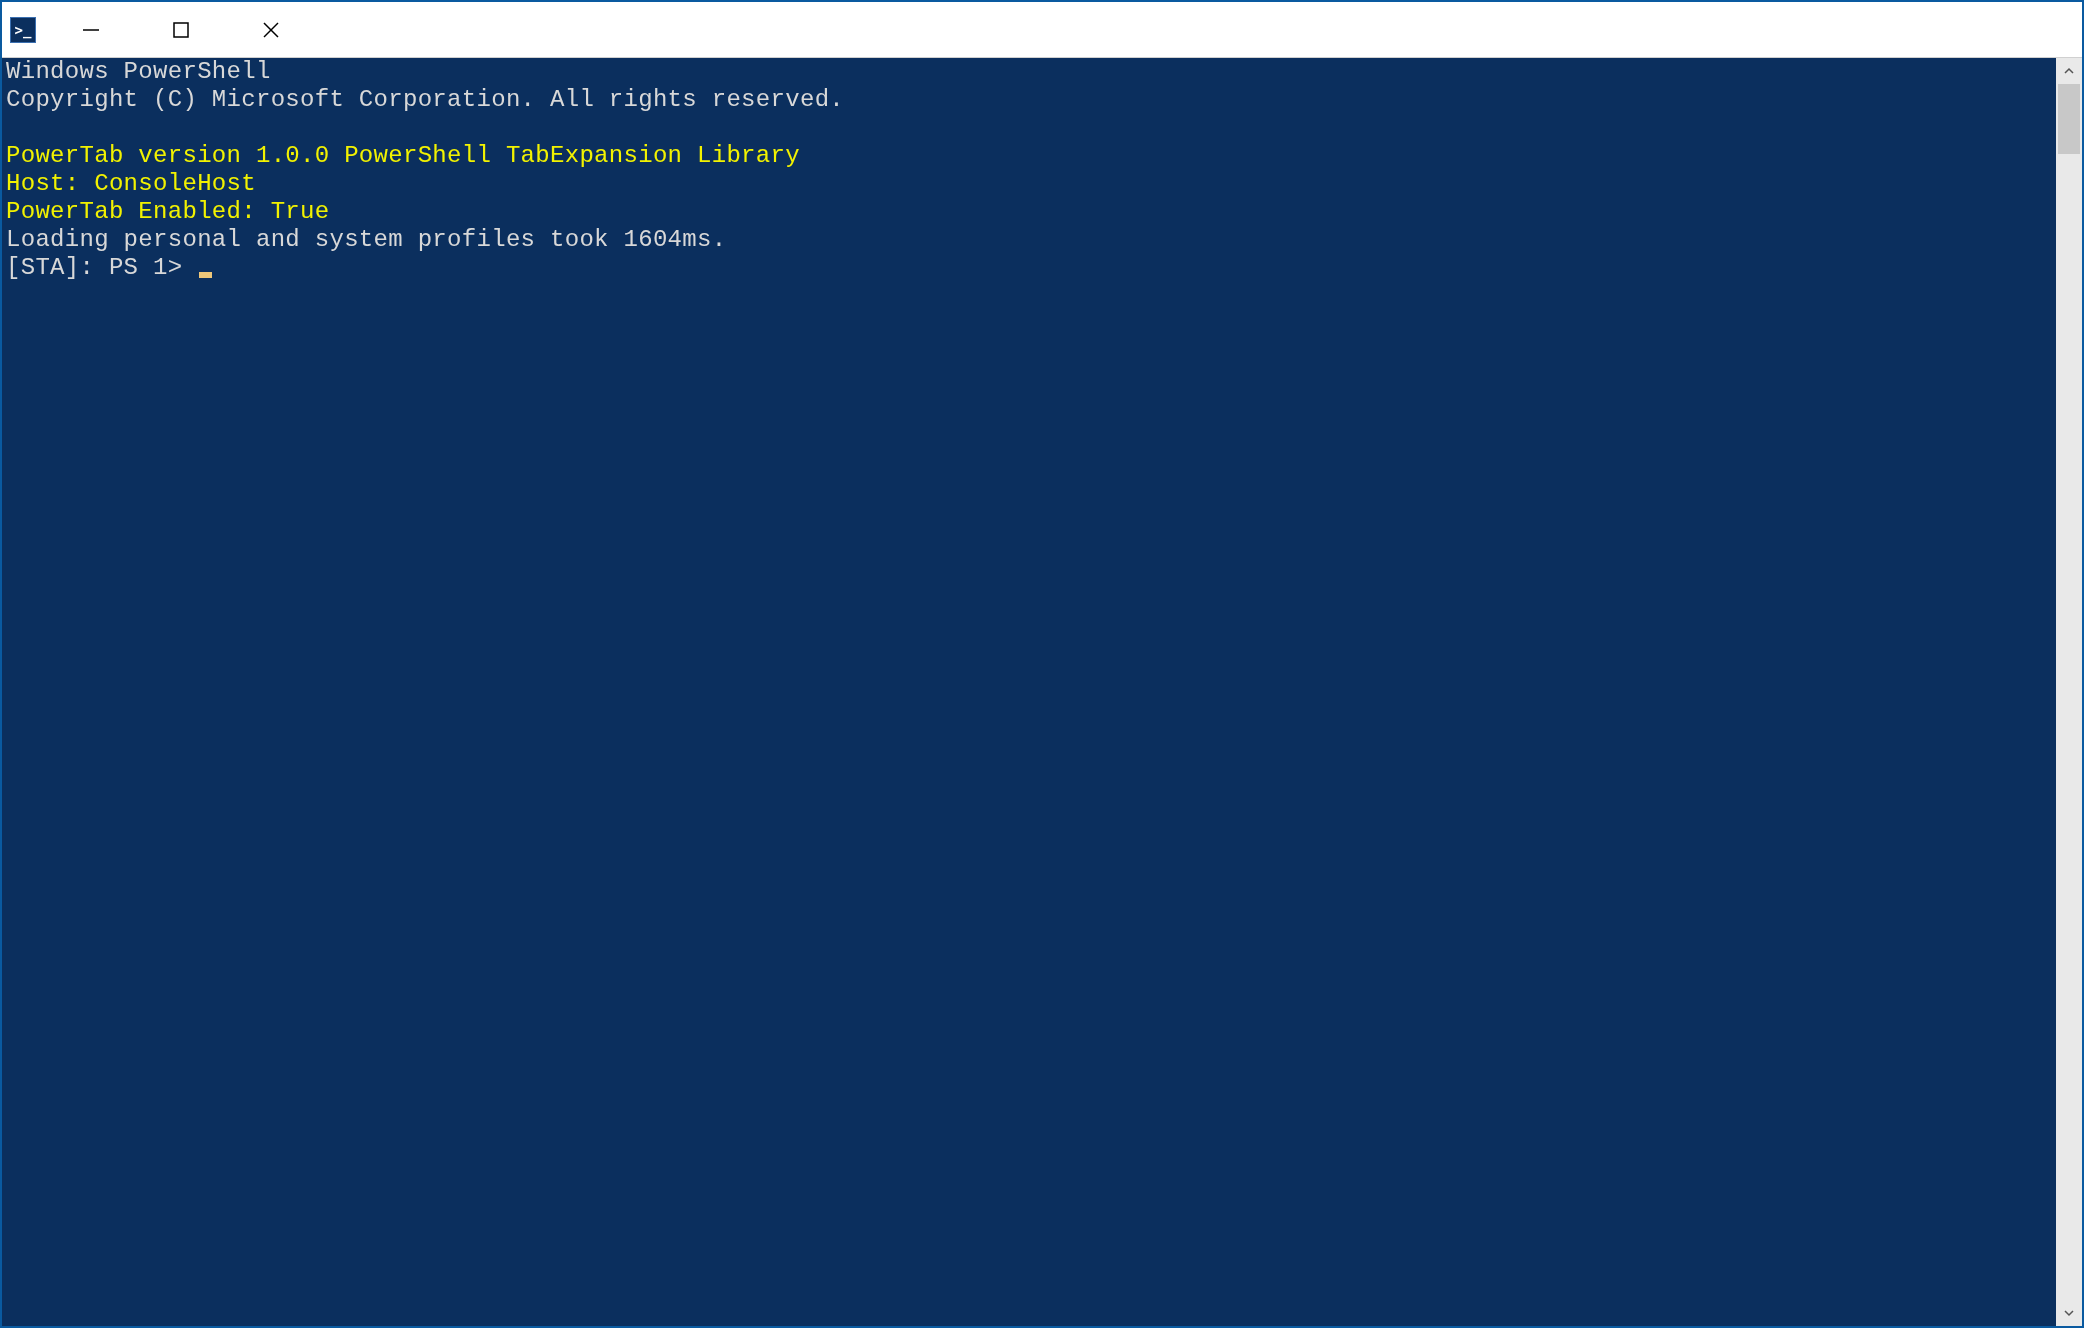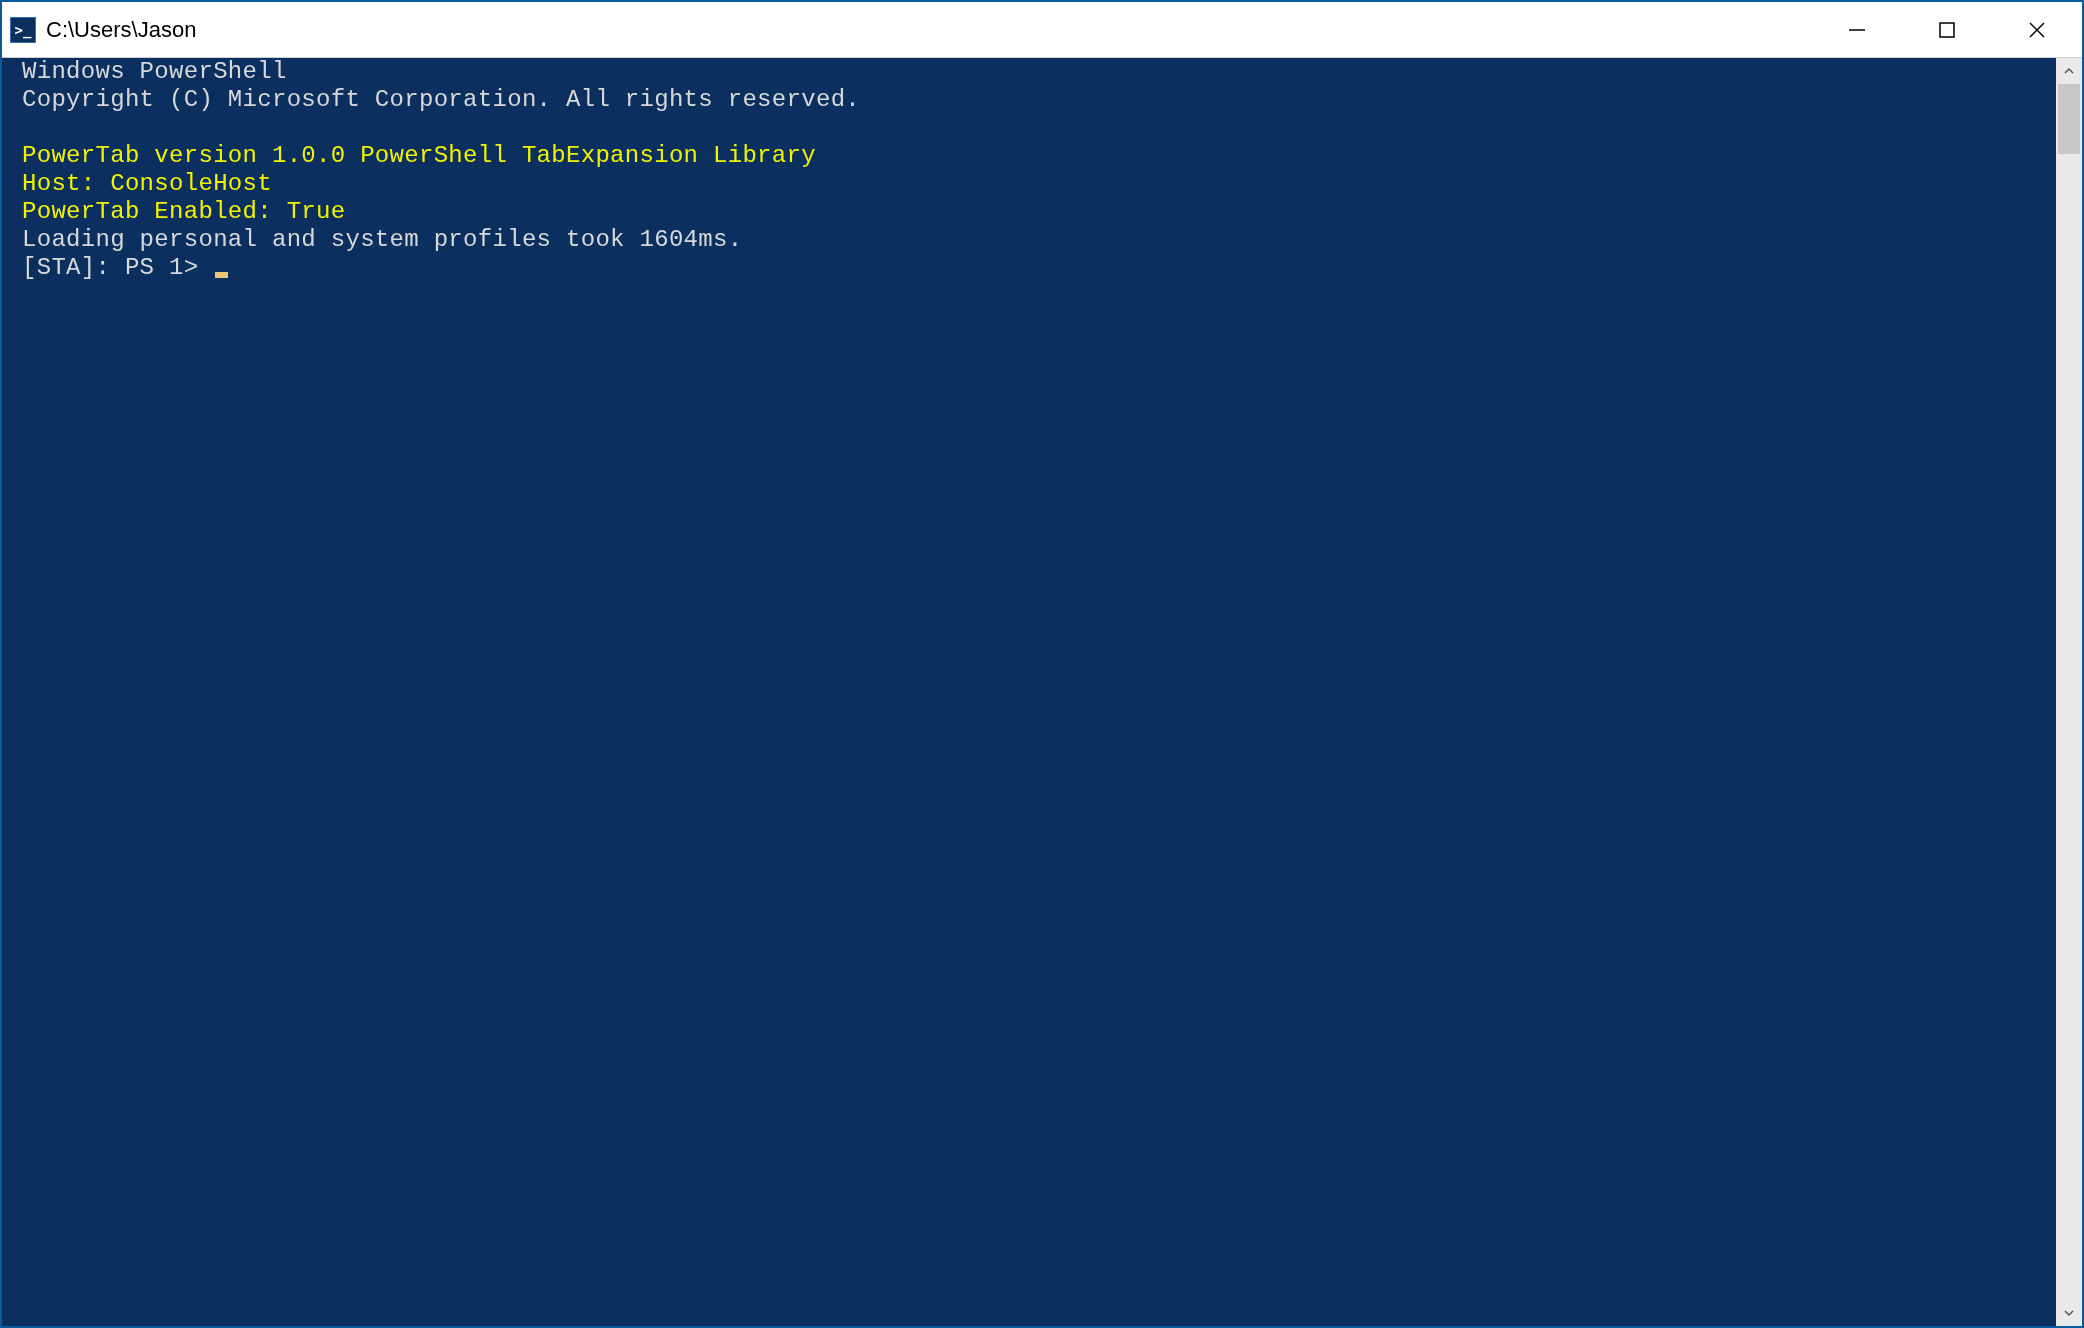--- a/index.html
+++ b/index.html
@@ -47,21 +47,20 @@
       align-items: center;
       justify-content: center;
       font-size: 18px;
       color: #000;
       background: #fff;
     }
     .win-btn svg { width: 20px; height: 20px; }
     .client {
       display: flex;
       height: calc(100% - 56px);
-      padding-left: 16px;
     }
     .terminal {
       flex: 1;
       background: #0b2f5e;
       color: #d0d0d0;
       font-family: Consolas, "Courier New", monospace;
       font-size: 24px;
       line-height: 28px;
       padding: 0 0 0 4px;
       white-space: pre;
@@ -107,21 +106,20 @@
       background: #c8c8c8;
     }
   </style>
 </head>
 <body>
 
 <div class="titlebar">
   <div class="titlebar-icon">
     <span style="font-family: Consolas, monospace; font-weight:bold; font-size:14px;">&gt;_</span>
   </div>
-  <div class="titlebar-title">C:\Users\Jason</div>
   <div class="win-controls">
     <div class="win-btn">
       <svg viewBox="0 0 20 20">
           <line x1="2" y1="10" x2="18" y2="10" stroke="currentColor" stroke-width="1.5"></line>
         </svg>
     </div>
     <div class="win-btn">
       <svg viewBox="0 0 20 20">
           <rect x="3" y="3" width="14" height="14" fill="none" stroke="currentColor" stroke-width="1.5"></rect>
         </svg>

